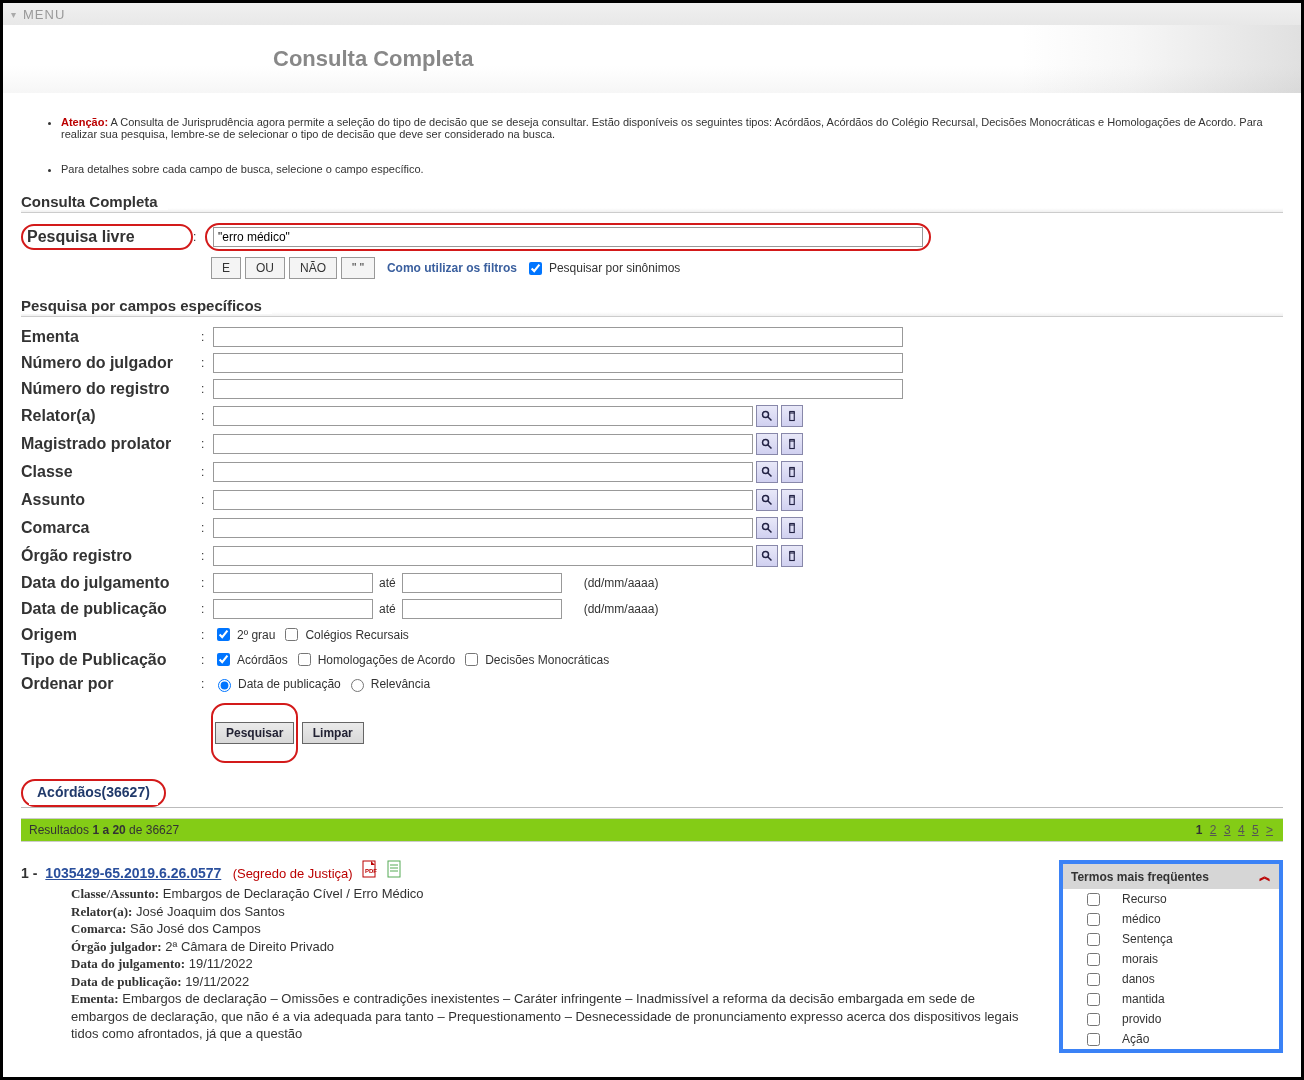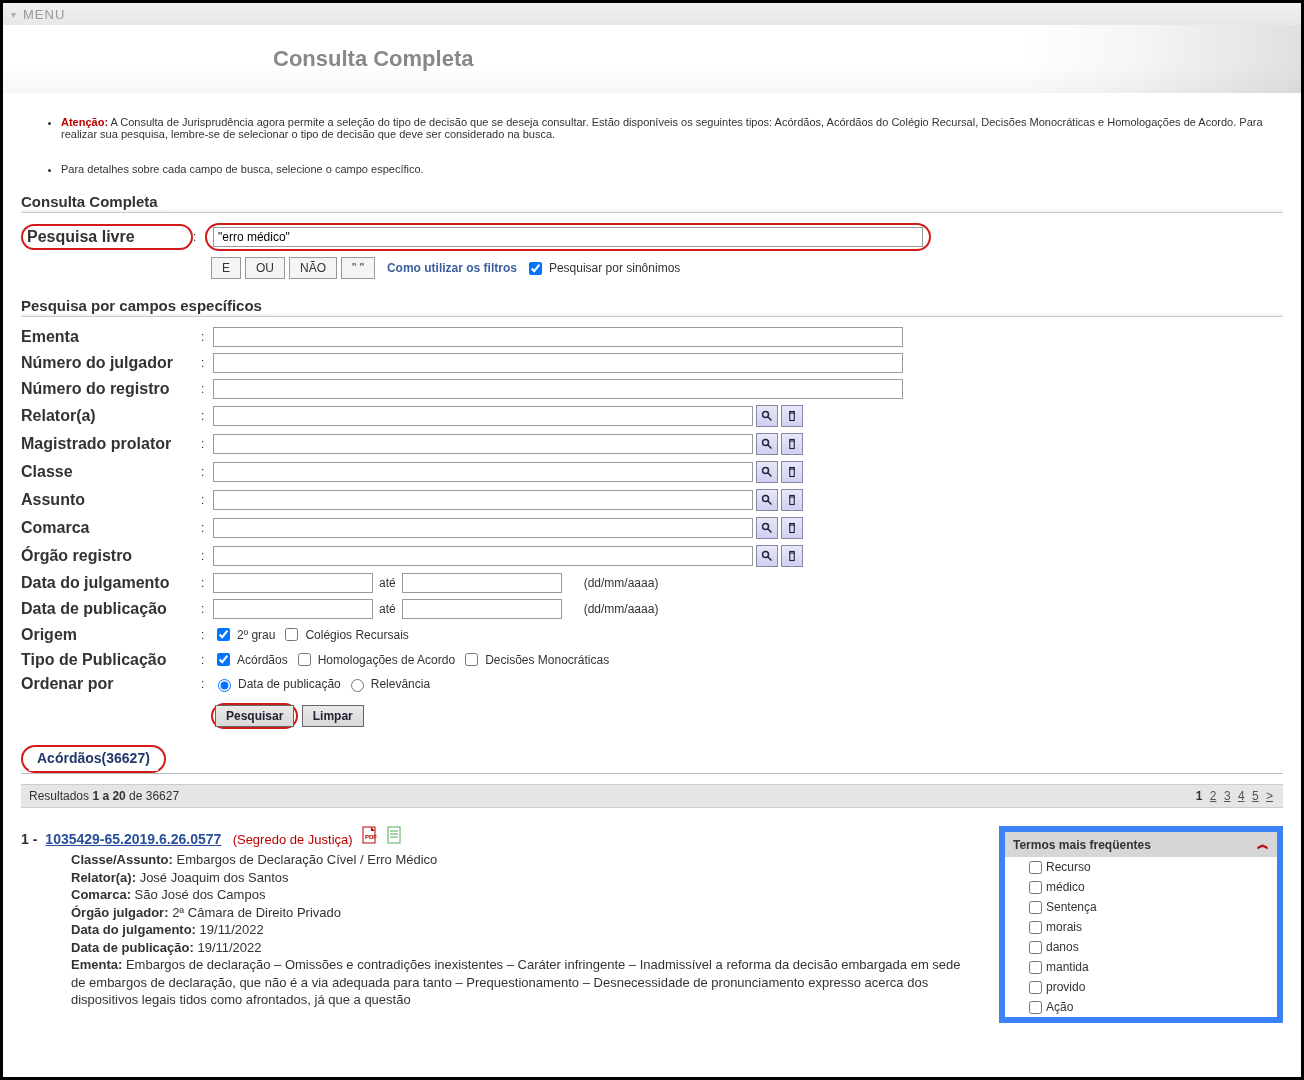--- a/index.html
+++ b/index.html
@@ -93,50 +93,50 @@
     color:#223;
   }
   .tab-row { margin-top: 16px; border-bottom: 1px solid #bbb; padding-bottom: 0; }
   .tab {
     display:inline-block; padding: 3px 8px; border-top-left-radius: 6px;
     border-top-right-radius: 6px; font-weight:bold; color:#213a6b; font-size:14px;
     border-bottom: 2px solid #fff;
     text-align: right;
   }
   .results-bar {
-    background: #e5e5e5; border-top:1px solid #ccc; border-bottom:1px solid #ccc;
+    background: #84cc16; border-top:1px solid #ccc; border-bottom:1px solid #ccc;
     padding: 4px 8px; margin-top: 10px; display:flex; justify-content:space-between;
     font-size: 12px; align-items:center;
   }
   .paging span { margin: 0 2px; }
   .paging .active { font-weight: bold; }
   .paging .pglink { color: #555; text-decoration: underline; cursor:pointer;}
   .result-area { display:flex; margin-top: 18px; gap: 26px; }
   .result-main { flex: 1; }
   .result-head { display:flex; align-items:baseline; }
   .result-num { font-size: 14px; font-weight:bold; margin-right: 8px; }
   .case-no { color:#2a4f9c; font-weight:bold; font-size:14px; text-decoration:underline; cursor:pointer;}
   .segredo { color:#b00; font-size:13px; margin-left:8px;}
   .doc-icon { margin-left: 6px; display:inline-flex; align-items:center; }
   .doc-icon svg { width:16px; height:18px;}
   .result-details { margin-left: 50px; margin-top: 4px; font-size: 13px; line-height: 1.35; }
-  .result-details b { font-weight:bold; }
-  .side-box { width: 284px; border:6px solid #3b82f6; }
+  .result-details b { font-weight:bold;font-family:Liberation Serif, serif; }
+  .side-box { width: 224px; border:4px solid #3b82f6; }
   .side-box .hdr {
     background: #d6d6d6; padding: 4px 8px; font-weight:bold; font-size:12px;
     display:flex; justify-content:space-between; align-items:center;
   }
-  .side-box .item { padding: 3px 6px 3px 24px; display:flex; align-items:center; gap: 4px; font-size:12px;}
+  .side-box .item { padding: 3px 6px 3px 24px; display:flex; align-items:center; gap: 22px; font-size:12px;}
   .side-box input[type=checkbox]{ margin:0; }
   .red-oval {
     border: 2.5px solid #d31a1a; border-radius: 20px;
     display:inline-block; padding: 2px 4px;
   }
   .red-oval-tab { border: 2.5px solid #d31a1a; border-radius: 14px; padding: 0 6px; display:inline-block;}
-  .red-oval-btn { border: 2.5px solid #d31a1a; border-radius: 14px; padding: 0 2px; display:inline-block;}
+  .red-oval-btn { border: 2.5px solid #d31a1a; border-radius: 14px; padding: 17px 2px; display:inline-block;}
   .collapse-ic { color:#b00; font-weight:bold; font-size:12px;}
   .date-hint { font-size:12px; margin-left:22px; color:#333;}
   .chk { margin-right:3px; }
   .radio { margin-right:3px; }
 </style>
 </head>
 <body>
 
 <div class="topbar">
   <span class="arrow">▾</span>

